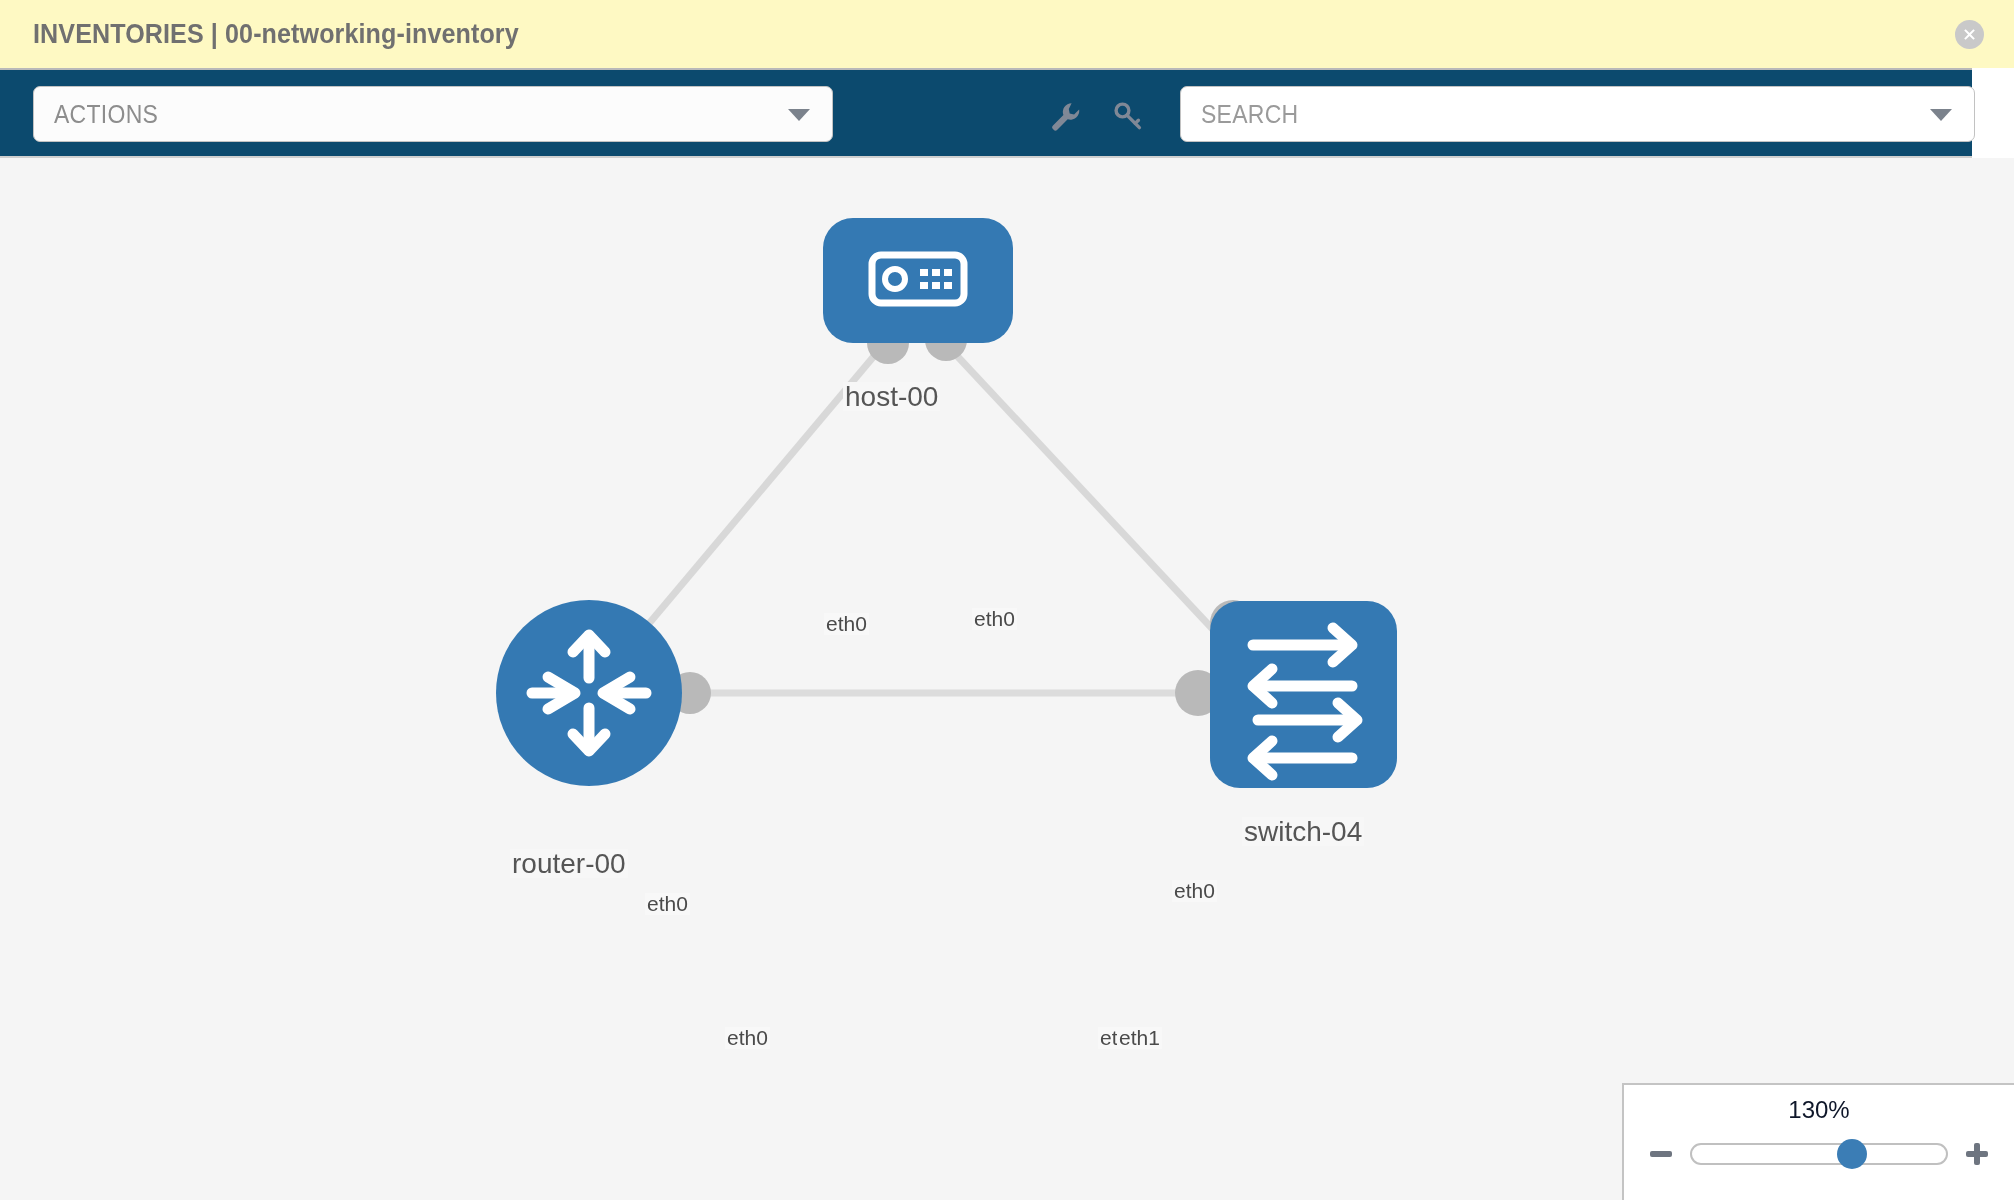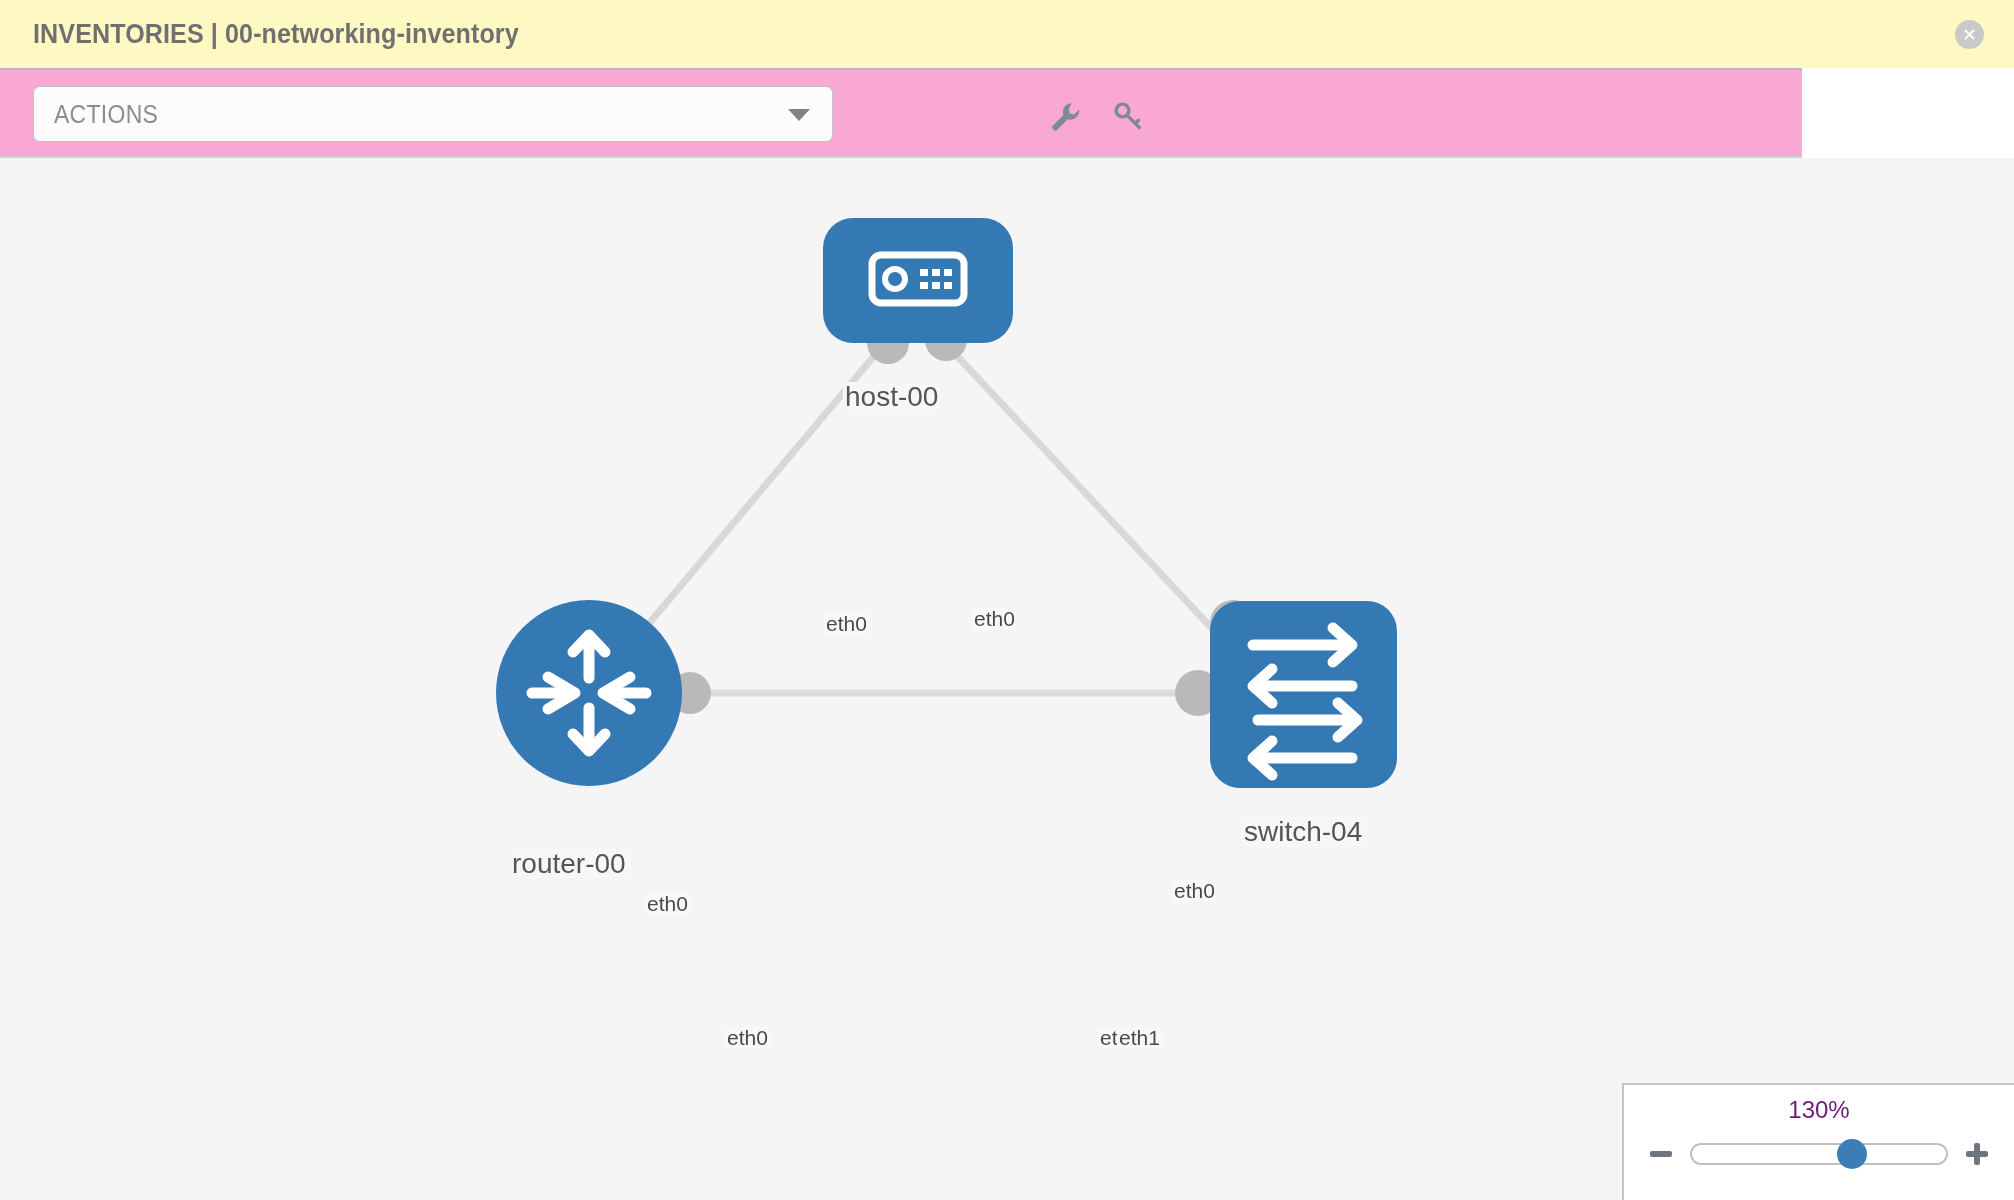--- a/index.html
+++ b/index.html
@@ -48,22 +48,22 @@
     align-items: center;
     justify-content: center;
     cursor: pointer;
   }
   .close-btn svg { display: block; }
 
   
   .toolbar {
     position: absolute;
     left: 0; top: 68px;
-    width: 1802px; height: 90px;
-    background: #f9a8d4;
+    width: 1972px; height: 90px;
+    background: #0c4a6e;
     border-top: 2px solid #b9b9b9;
     border-bottom: 2px solid #cfcfcf;
   }
   .actions-select {
     position: absolute;
     left: 33px; top: 16px;
     width: 800px; height: 56px;
     background: #fcfcfc;
     border: 1.5px solid #c2c2c2;
     border-radius: 7px;
@@ -164,21 +164,21 @@
     background: #ffffff;
     border: 2px solid #c4c4c4;
     border-right: none;
     border-bottom: none;
   }
   .zoom-level {
     position: absolute;
     top: 11px; left: 0; right: 0;
     text-align: center;
     font-size: 24px;
-    color: #701a75;
+    color: #0f172a;
   }
   .zoom-row {
     position: absolute;
     left: 0; right: 0; top: 52px;
     display: flex;
     align-items: center;
     justify-content: center;
   }
   .zoom-minus, .zoom-plus {
     color: #6e7580;
@@ -240,20 +240,24 @@
     <div class="tool-icon key">
       <svg width="34" height="34" viewBox="0 0 34 34">
         <g fill="none" stroke="#808896" stroke-width="3.4" stroke-linecap="round">
           <circle cx="11.5" cy="11.5" r="6.4"></circle>
           <path d="M15.9 16.1 L28.4 28.6"></path>
           <path d="M24.2 24.4 L27.4 21.2"></path>
         </g>
       </svg>
     </div>
 
+    <div class="search-box">
+      <span class="search-label">SEARCH</span>
+      <span class="caret"></span>
+    </div>
 
   </div>
 
   <div class="canvas">
 
     <svg class="topology-svg" viewBox="0 0 2014 1042">
 
       <g>
         <line x1="885" y1="185" x2="620" y2="500" stroke="#d8d8d8" stroke-width="7"></line>
         <line x1="945" y1="185" x2="1235" y2="495" stroke="#d8d8d8" stroke-width="7"></line>

